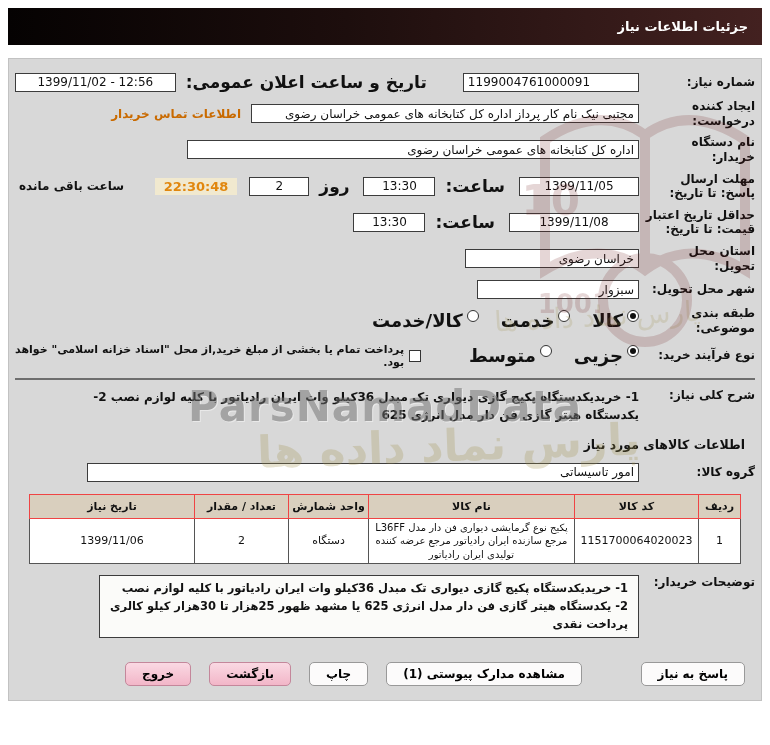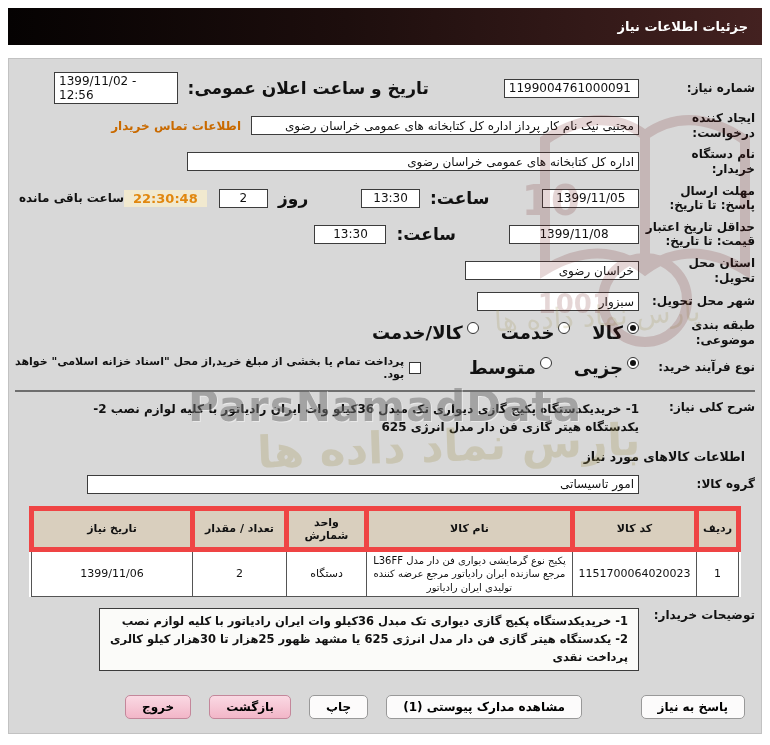--- a/index.html
+++ b/index.html
@@ -21,39 +21,39 @@
   }
   .frow { display: flex; align-items: center; margin: 0 0 7px; }
   .flabel {
     width: 116px; min-width: 116px; font-weight: bold; font-size: 12px;
     line-height: 1.22; text-align: right; padding-left: 6px;
   }
   .ibox {
     border: 1px solid #3c3c3c; background: #fff; min-height: 19px;
     display: inline-flex; align-items: center; padding: 1px 4px; font-size: 12px;
   }
-  .ltr { direction: ltr; margin-left: 39px; }
+  .ltr { direction: ltr; }
   .ctr { justify-content: center; }
   .lbl2 { font-weight: bold; font-size: 17px; margin: 0 14px 0 10px; white-space: nowrap; }
   .link { color: #c96a00; font-weight: bold; font-size: 12px; margin-left: 6px; margin-right: 10px; cursor: pointer; white-space: nowrap; }
   .timer { background: #f1e9cf; color: #e1870e; font-weight: bold; font-size: 13px; padding: 1px 9px; margin-right: 12px; direction: ltr; }
   .remain { font-weight: bold; font-size: 12px; margin-right: auto; margin-left: 4px; white-space: nowrap; }
   .radio { width: 12px; height: 12px; border: 1px solid #333; border-radius: 50%; background: #fff; display: inline-block; position: relative; margin-left: 4px; flex: none; }
   .radio.checked::after { content: ""; position: absolute; inset: 2px; border-radius: 50%; background: #111; }
   .checkbox { width: 12px; height: 12px; border: 1px solid #333; background: #fff; display: inline-block; margin-left: 5px; flex: none; }
   .opt { display: inline-flex; align-items: flex-start; margin-left: 22px; font-size: 18px; font-weight: bold; cursor: pointer; }
   .optchk { display: inline-flex; align-items: center; font-size: 11px; font-weight: bold; margin-right: 8px; cursor: pointer; }
   .divider { border-top: 2px solid #6e6e6e; margin: 9px 0 8px; }
   .descrow { display: flex; align-items: flex-start; margin: 2px 0 0; }
   .desctext { flex: 1; font-size: 12px; font-weight: bold; line-height: 1.5; padding-left: 64px; text-align: right; }
   .sectitle { font-weight: bold; font-size: 12.5px; padding: 13px 10px 0; text-align: right; }
   .grouprow { margin-top: 11px; }
   .grouprow .ibox { flex: 1; margin-left: 72px; }
   .gtable { border-collapse: collapse; margin: 12px 14px 0; width: calc(100% - 28px); background: #fff; }
-  .gtable th { background: #d9cfbe; border: 5px solid #ef4444; font-size: 11px; font-weight: bold; padding: 5px 3px; }
+  .gtable th { background: #d9cfbe; border: 1px solid #ef4444; font-size: 11px; font-weight: bold; padding: 5px 3px; }
   .gtable td { border: 1px solid #555; font-size: 11px; padding: 4px 3px; text-align: center; background: #fff; }
   .gtable td.name { font-size: 10px; padding: 2px 4px; line-height: 1.35; }
   .w-row { width: 42px; } .w-code { width: 124px; } .w-name { width: 206px; }
   .w-unit { width: 80px; } .w-qty { width: 94px; }
   .remrow { display: flex; align-items: flex-start; margin: 11px 0 0; }
   .rembox {
     width: 540px; border: 1px solid #3c3c3c; background: #fbfbf9;
     font-size: 11.5px; font-weight: bold; line-height: 1.55; padding: 4px 10px; text-align: right;
   }
   .footer { display: flex; align-items: center; margin: 24px 10px 0; }

